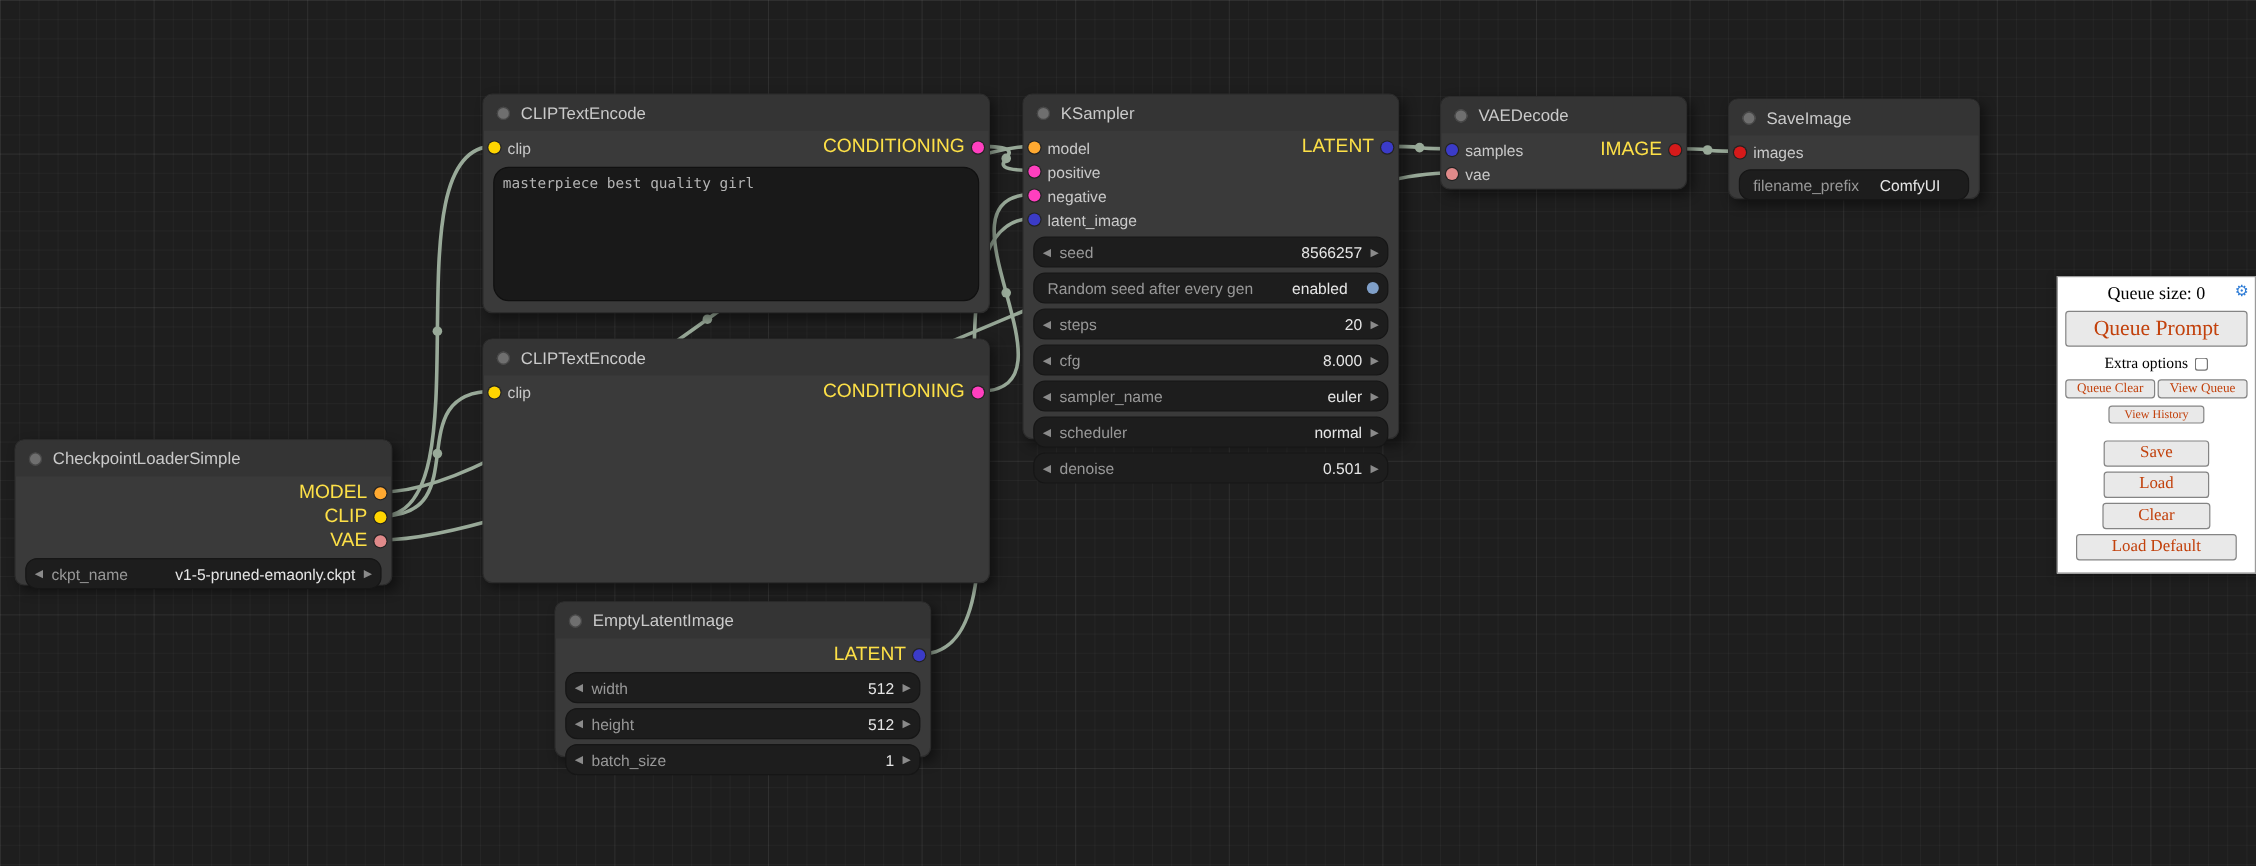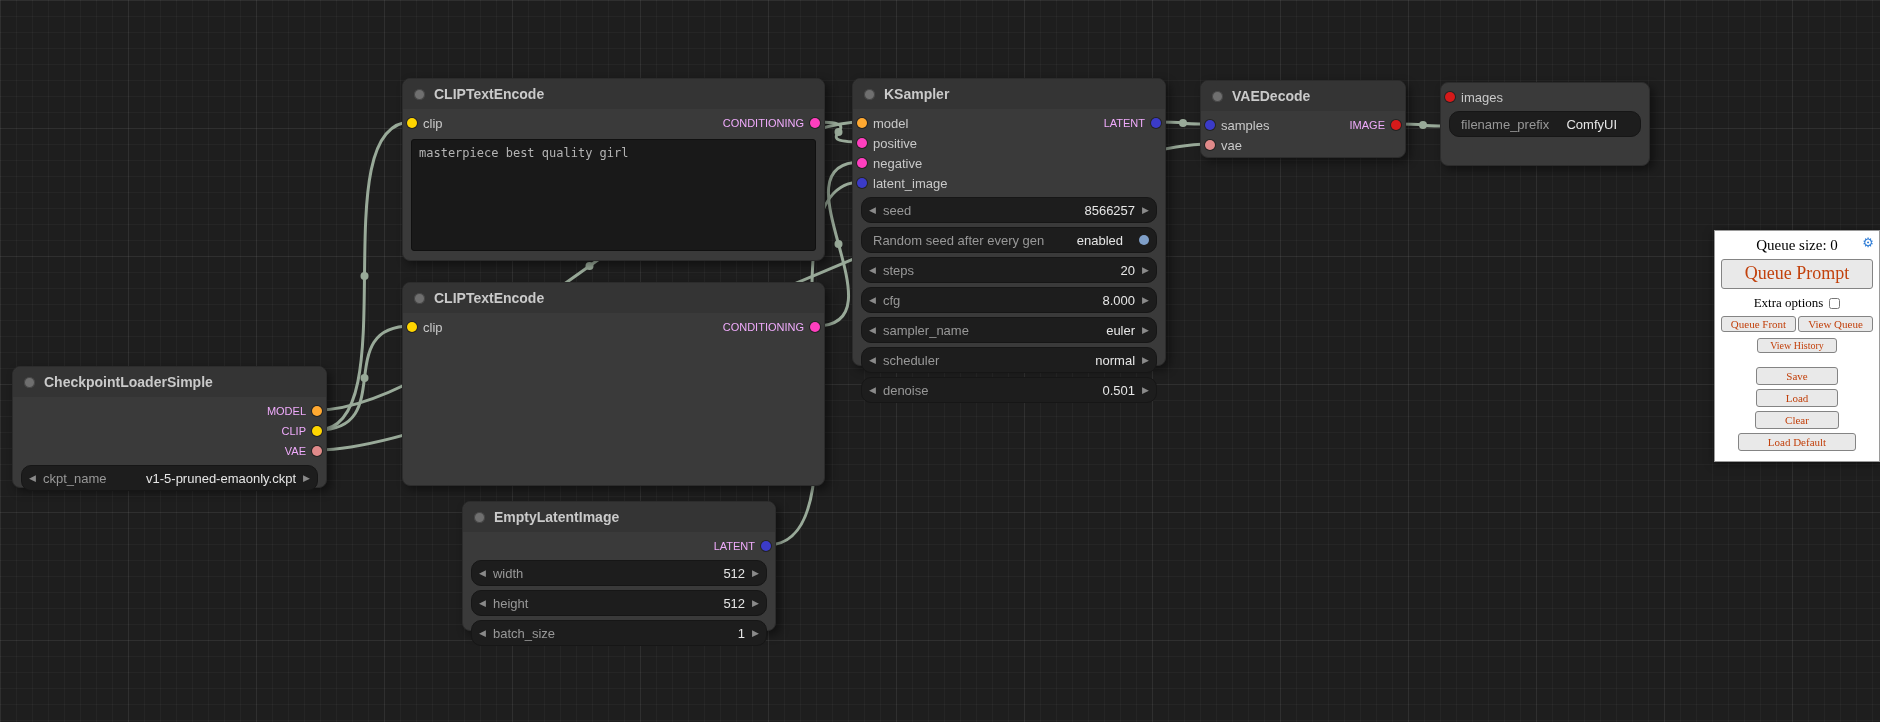--- a/index.html
+++ b/index.html
@@ -21,33 +21,33 @@
 
   
   .node {
     position: absolute; z-index: 1;
     background: #3a3a3a; border: 1px solid #2c2c2c; border-radius: 8px;
     box-shadow: 4px 4px 10px rgba(0,0,0,0.45);
     color: #c9c9c9;
   }
   .node-header {
     height: 30px; display: flex; align-items: center; padding: 0 11px;
-    background: #343434; border-radius: 8px 8px 0 0; font-weight: bold;
+    background: #343434; border-radius: 8px 8px 0 0;
   }
   .collapse-dot {
     width: 11px; height: 11px; border-radius: 50%;
     background: #6f6f6f; box-shadow: inset 0 0 0 1px rgba(0,0,0,.35);
     margin-right: 9px; flex: 0 0 auto; cursor: pointer;
   }
   .node-title { font-size: 14px; color: #cacaca; white-space: nowrap; }
   .node-body { padding: 4px 0 6px; }
 
   .row { position: relative; height: 20px; display: flex; align-items: center; }
   .in-label  { margin-left: 20px;  font-size: 13px; color: #c9c9c9; }
-  .out-label { margin-left: auto; margin-right: 20px; font-size: 11px; color: #f0abfc; }
+  .out-label { margin-left: auto; margin-right: 20px; font-size: 16px; color: #fde047; }
   .dot {
     position: absolute; width: 10px; height: 10px; border-radius: 50%;
     top: 50%; transform: translateY(-50%);
     box-shadow: 0 0 0 1px rgba(0,0,0,.4); cursor: crosshair;
   }
   .dot.in  { left: 4px; }
   .dot.out { right: 4px; }
 
   .widget {
     height: 20px; margin: 4px 8px 0; padding: 12px 7px;
@@ -56,21 +56,21 @@
   }
   .widget .arrow { font-size: 9px; color: #8a8a8a; line-height: 1; }
   .widget .w-label { margin-left: 7px; color: #989898; white-space: nowrap; }
   .widget .w-value { margin-left: auto; margin-right: 7px; color: #e6e6e6; white-space: nowrap; }
   .widget.no-arrows .w-label { margin-left: 4px; }
   .widget.no-arrows .w-value { margin-right: 16px; }
   .toggle-dot { width: 10px; height: 10px; border-radius: 50%; flex: 0 0 auto; }
 
   textarea.prompt {
     display: block; width: calc(100% - 16px); margin: 6px 8px 0;
-    background: #191919; border: 1px solid #101010; border-radius: 3px;
+    background: #191919; border: 1px solid #101010; border-radius: 13px;
     color: #b4b4b4; font-family: "DejaVu Sans Mono", monospace; font-size: 12px;
     padding: 6px 7px; resize: none; outline: none; overflow: hidden;
   }
 
   
   .menu {
     position: absolute; z-index: 2; top: 230px; right: 0; width: 166px;
     background: #ffffff; border: 1px solid #9a9a9a;
     box-shadow: 0 2px 8px rgba(0,0,0,.5);
     font-family: "Liberation Serif", serif; color: #000;
@@ -85,21 +85,21 @@
     font-family: inherit; color: #c2410c; background: #e9e9e9;
     border: 1px solid #848484; border-radius: 3px; cursor: pointer;
   }
   .queue-prompt { width: 100%; font-size: 18px; padding: 3px 0 4px; margin-bottom: 6px; }
   .extra-options { font-size: 13px; display: flex; align-items: center; justify-content: center; gap: 6px; margin-bottom: 5px; }
   .extra-options input { width: 11px; height: 11px; margin: 0; cursor: pointer; }
   .small-row { display: flex; gap: 2px; margin-bottom: 3px; }
   .small-row button { flex: 1 1 50%; font-size: 11px; padding: 1px 0; }
   .view-history { font-size: 10px; padding: 1px 12px; margin-bottom: 14px; }
   .big-btns { display: flex; flex-direction: column; align-items: center; gap: 4px; }
-  .big-btns button { font-size: 11px; padding: 2px 29px; }
+  .big-btns button { font-size: 14px; padding: 2px 29px; }
 </style>
 </head>
 <body>
 
 <div class="canvas">
 
   <svg class="links" width="1880" height="722">
       <path d="M 318 410 C 458 410, 721 122, 861 122" stroke="#99AA99" stroke-width="3" fill="none"></path>
       <circle cx="589.5" cy="266" r="4" fill="#99AA99"></circle>
       <path d="M 318 430 C 408 430, 321 122, 411 122" stroke="#99AA99" stroke-width="3" fill="none"></path>
@@ -260,20 +260,24 @@
         <span class="dot out" style="background-color: rgb(214, 26, 26);"></span>
       </div>
       <div class="row">
         <span class="dot in" style="background-color: rgb(224, 138, 138);"></span>
         <span class="in-label">vae</span>
       </div>
     </div>
   </div>
 
   <div class="node" style="left:1440px;top:82px;width:210px;height:84px">
+    <div class="node-header">
+      <span class="collapse-dot"></span>
+      <span class="node-title">SaveImage</span>
+    </div>
     <div class="node-body">
       <div class="row">
         <span class="dot in" style="background-color: rgb(214, 26, 26);"></span>
         <span class="in-label">images</span>
       </div>
       <div class="widget no-arrows">
         <span class="w-label">filename_prefix</span>
         <span class="w-value">ComfyUI</span>
       </div>
     </div>
@@ -314,21 +318,21 @@
     <div class="menu-header">
       <span>Queue size: 0</span>
       <span class="gear-icon">⚙</span>
     </div>
     <button class="queue-prompt">Queue Prompt</button>
     <div class="extra-options">
       <span>Extra options</span>
       <input type="checkbox" style="">
     </div>
     <div class="small-row">
-      <button>Queue Front</button>
+      <button>Queue Clear</button>
       <button>View Queue</button>
     </div>
     <button class="view-history">View History</button>
     <div class="big-btns">
       <button>Save</button>
       <button>Load</button>
       <button>Clear</button>
       <button>Load Default</button>
     </div>
   </div>

